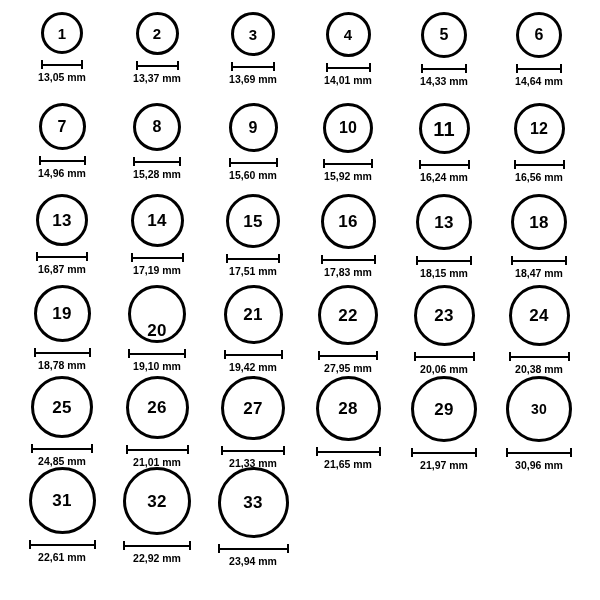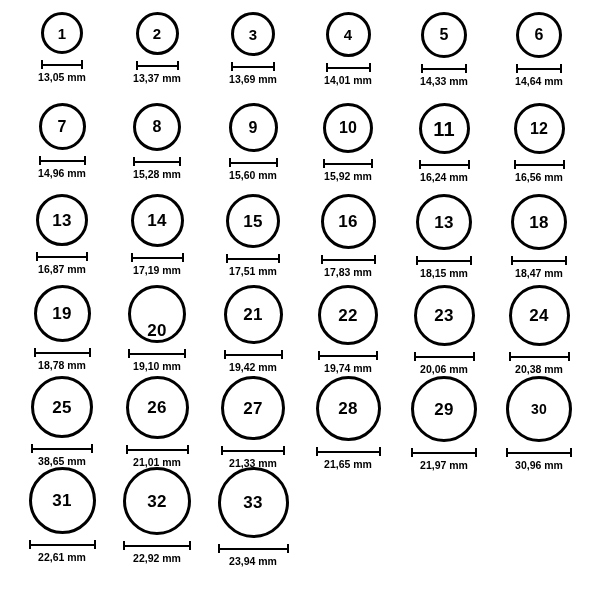--- a/index.html
+++ b/index.html
@@ -309,21 +309,21 @@
     </div>
     <div class="cell" style="left: 310px; top: 285px; width: 76px;">
       <div class="ring" style="width: 60px; height: 60px;">
         <span class="ring-label" style="font-size: 17px;">22</span>
       </div>
       <div class="measure" style="width: 60px;">
         <div class="bar"></div>
         <div class="tick left"></div>
         <div class="tick right"></div>
       </div>
-      <div class="mm">19,74 mm</div>
+      <div class="mm">27,95 mm</div>
     </div>
     <div class="cell" style="left: 406px; top: 285px; width: 76px;">
       <div class="ring" style="width: 61px; height: 61px;">
         <span class="ring-label" style="font-size: 17px;">23</span>
       </div>
       <div class="measure" style="width: 61px;">
         <div class="bar"></div>
         <div class="tick left"></div>
         <div class="tick right"></div>
       </div>
@@ -342,21 +342,21 @@
     </div>
     <div class="cell" style="left: 24px; top: 376px; width: 76px;">
       <div class="ring" style="width: 62px; height: 62px;">
         <span class="ring-label" style="font-size: 17px;">25</span>
       </div>
       <div class="measure" style="width: 62px;">
         <div class="bar"></div>
         <div class="tick left"></div>
         <div class="tick right"></div>
       </div>
-      <div class="mm">38,65 mm</div>
+      <div class="mm">24,85 mm</div>
     </div>
     <div class="cell" style="left: 119px; top: 376px; width: 76px;">
       <div class="ring" style="width: 63px; height: 63px;">
         <span class="ring-label" style="font-size: 17px;">26</span>
       </div>
       <div class="measure" style="width: 63px;">
         <div class="bar"></div>
         <div class="tick left"></div>
         <div class="tick right"></div>
       </div>

